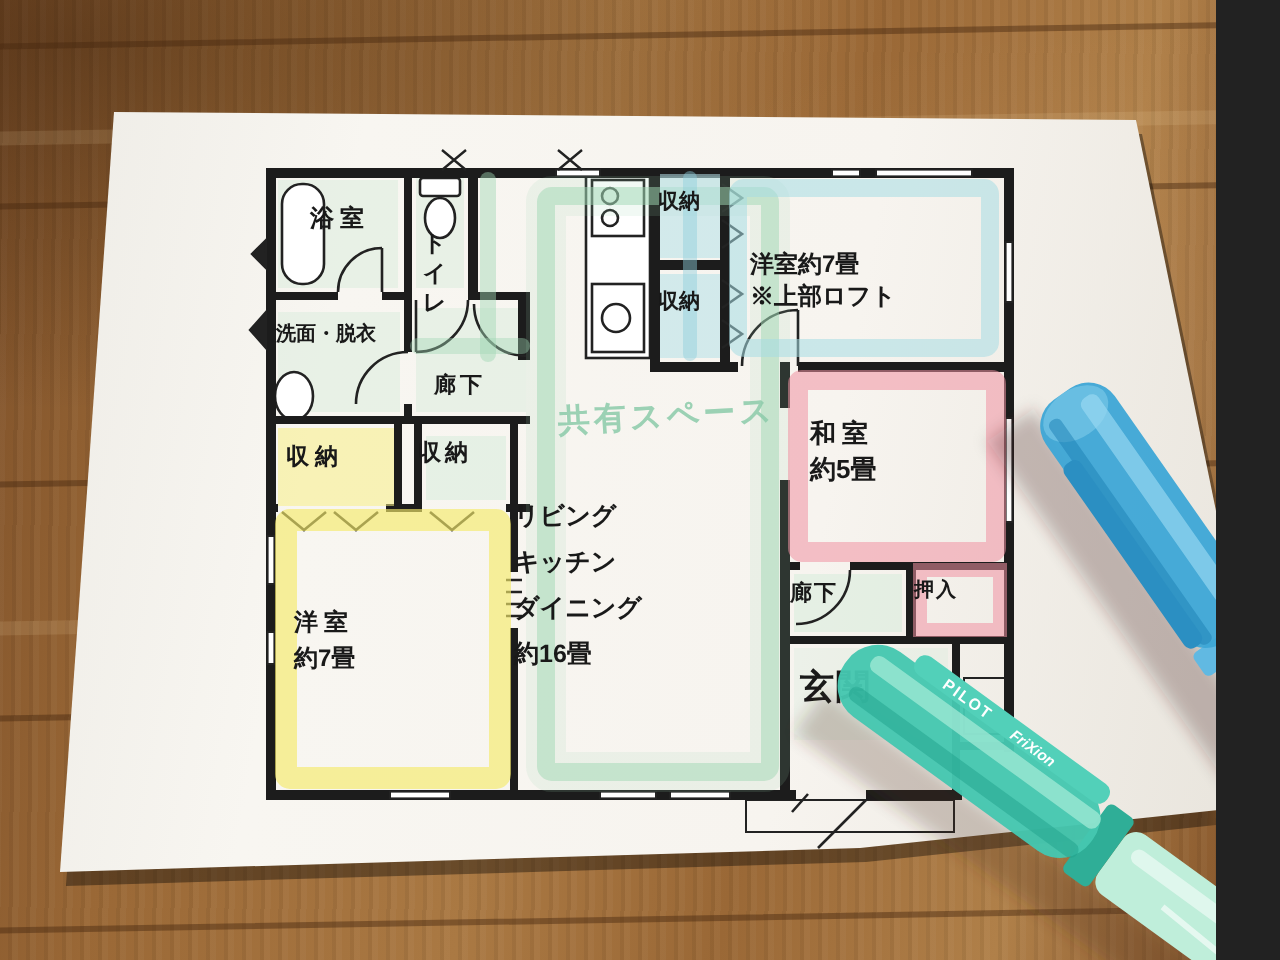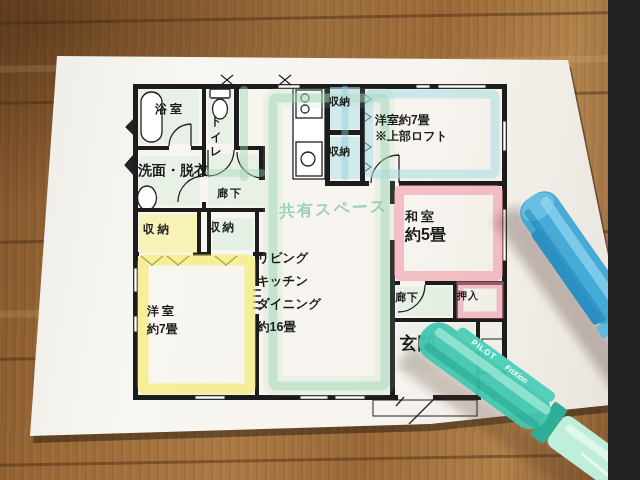--- a/index.html
+++ b/index.html
@@ -173,43 +173,43 @@
           <path d="M212,5 L212,93" stroke="#8ecfdc" stroke-width="7" opacity=".45"></path>
           <rect x="266" y="106" width="99" height="86" rx="2" stroke="#f191a3" stroke-width="10" opacity=".55"></rect>
           <rect x="327" y="201" width="40" height="30" stroke="#f191a3" stroke-width="7" opacity=".55"></rect>
           <rect x="10" y="176" width="107" height="129" rx="2" stroke="#f5e96a" stroke-width="11" opacity=".65"></rect>
           <rect x="6" y="130" width="58" height="39" fill="#f7ee85" opacity=".55" stroke="none"></rect>
         </g>
       </svg>
 
       <div class="lbl" style="left:22px;top:19px;font-size:12px;letter-spacing:3px">浴室</div>
       <div class="lbl vert" style="left:76px;top:24px;font-size:11.5px">トイレ</div>
-      <div class="lbl" style="left:5px;top:78px;font-size:14px">洗面・脱衣</div>
+      <div class="lbl" style="left:5px;top:78px;font-size:10px">洗面・脱衣</div>
       <div class="lbl" style="left:84px;top:103px;font-size:11px;letter-spacing:2px">廊下</div>
       <div class="lbl ctr" style="left:10px;top:139px;width:52px;font-size:11.5px;letter-spacing:3px">収納</div>
       <div class="lbl ctr" style="left:76px;top:137px;width:46px;font-size:11.5px;letter-spacing:2px">収納</div>
       <div class="lbl ctr" style="left:196px;top:11px;width:34px;font-size:10.5px">収納</div>
       <div class="lbl ctr" style="left:196px;top:61px;width:34px;font-size:10.5px">収納</div>
       <div class="lbl ctr" style="left:14px;top:218px;width:96px;font-size:12px;line-height:18px">
         <div style="letter-spacing:3px">洋室</div>
         <div>約7畳</div>
       </div>
       <div class="lbl ctr" style="left:124px;top:163px;width:100px;font-size:12.5px;line-height:23px">
         <div>リビング</div>
         <div>キッチン</div>
         <div>ダイニング</div>
         <div>約16畳</div>
       </div>
-      <div class="lbl ctr" style="left:242px;top:28px;width:120px;font-size:12px;line-height:16px">
+      <div class="lbl ctr" style="left:242px;top:40px;width:120px;font-size:12px;line-height:16px">
         <div>洋室約7畳</div>
         <div>※上部ロフト</div>
       </div>
       <div class="lbl ctr" style="left:272px;top:124px;width:92px;font-size:13px;line-height:18px">
         <div style="letter-spacing:3px">和室</div>
-        <div style="font-size:16px">約5畳</div>
+        <div style="font-size:13px">約5畳</div>
       </div>
       <div class="lbl ctr" style="left:262px;top:207px;width:54px;font-size:11px;letter-spacing:1px">廊下</div>
       <div class="lbl ctr" style="left:324px;top:206px;width:46px;font-size:10px;letter-spacing:1px">押入</div>
       <div class="lbl" style="left:267px;top:250px;font-size:17px;letter-spacing:1px">玄関</div>
       <div class="lbl hand" style="left:146px;top:116px;font-size:16px;letter-spacing:2px">共有スペース</div>
     </div>
   </div>
 
   <svg class="pens" width="640" height="480" viewBox="0 0 640 480">
     <defs>

